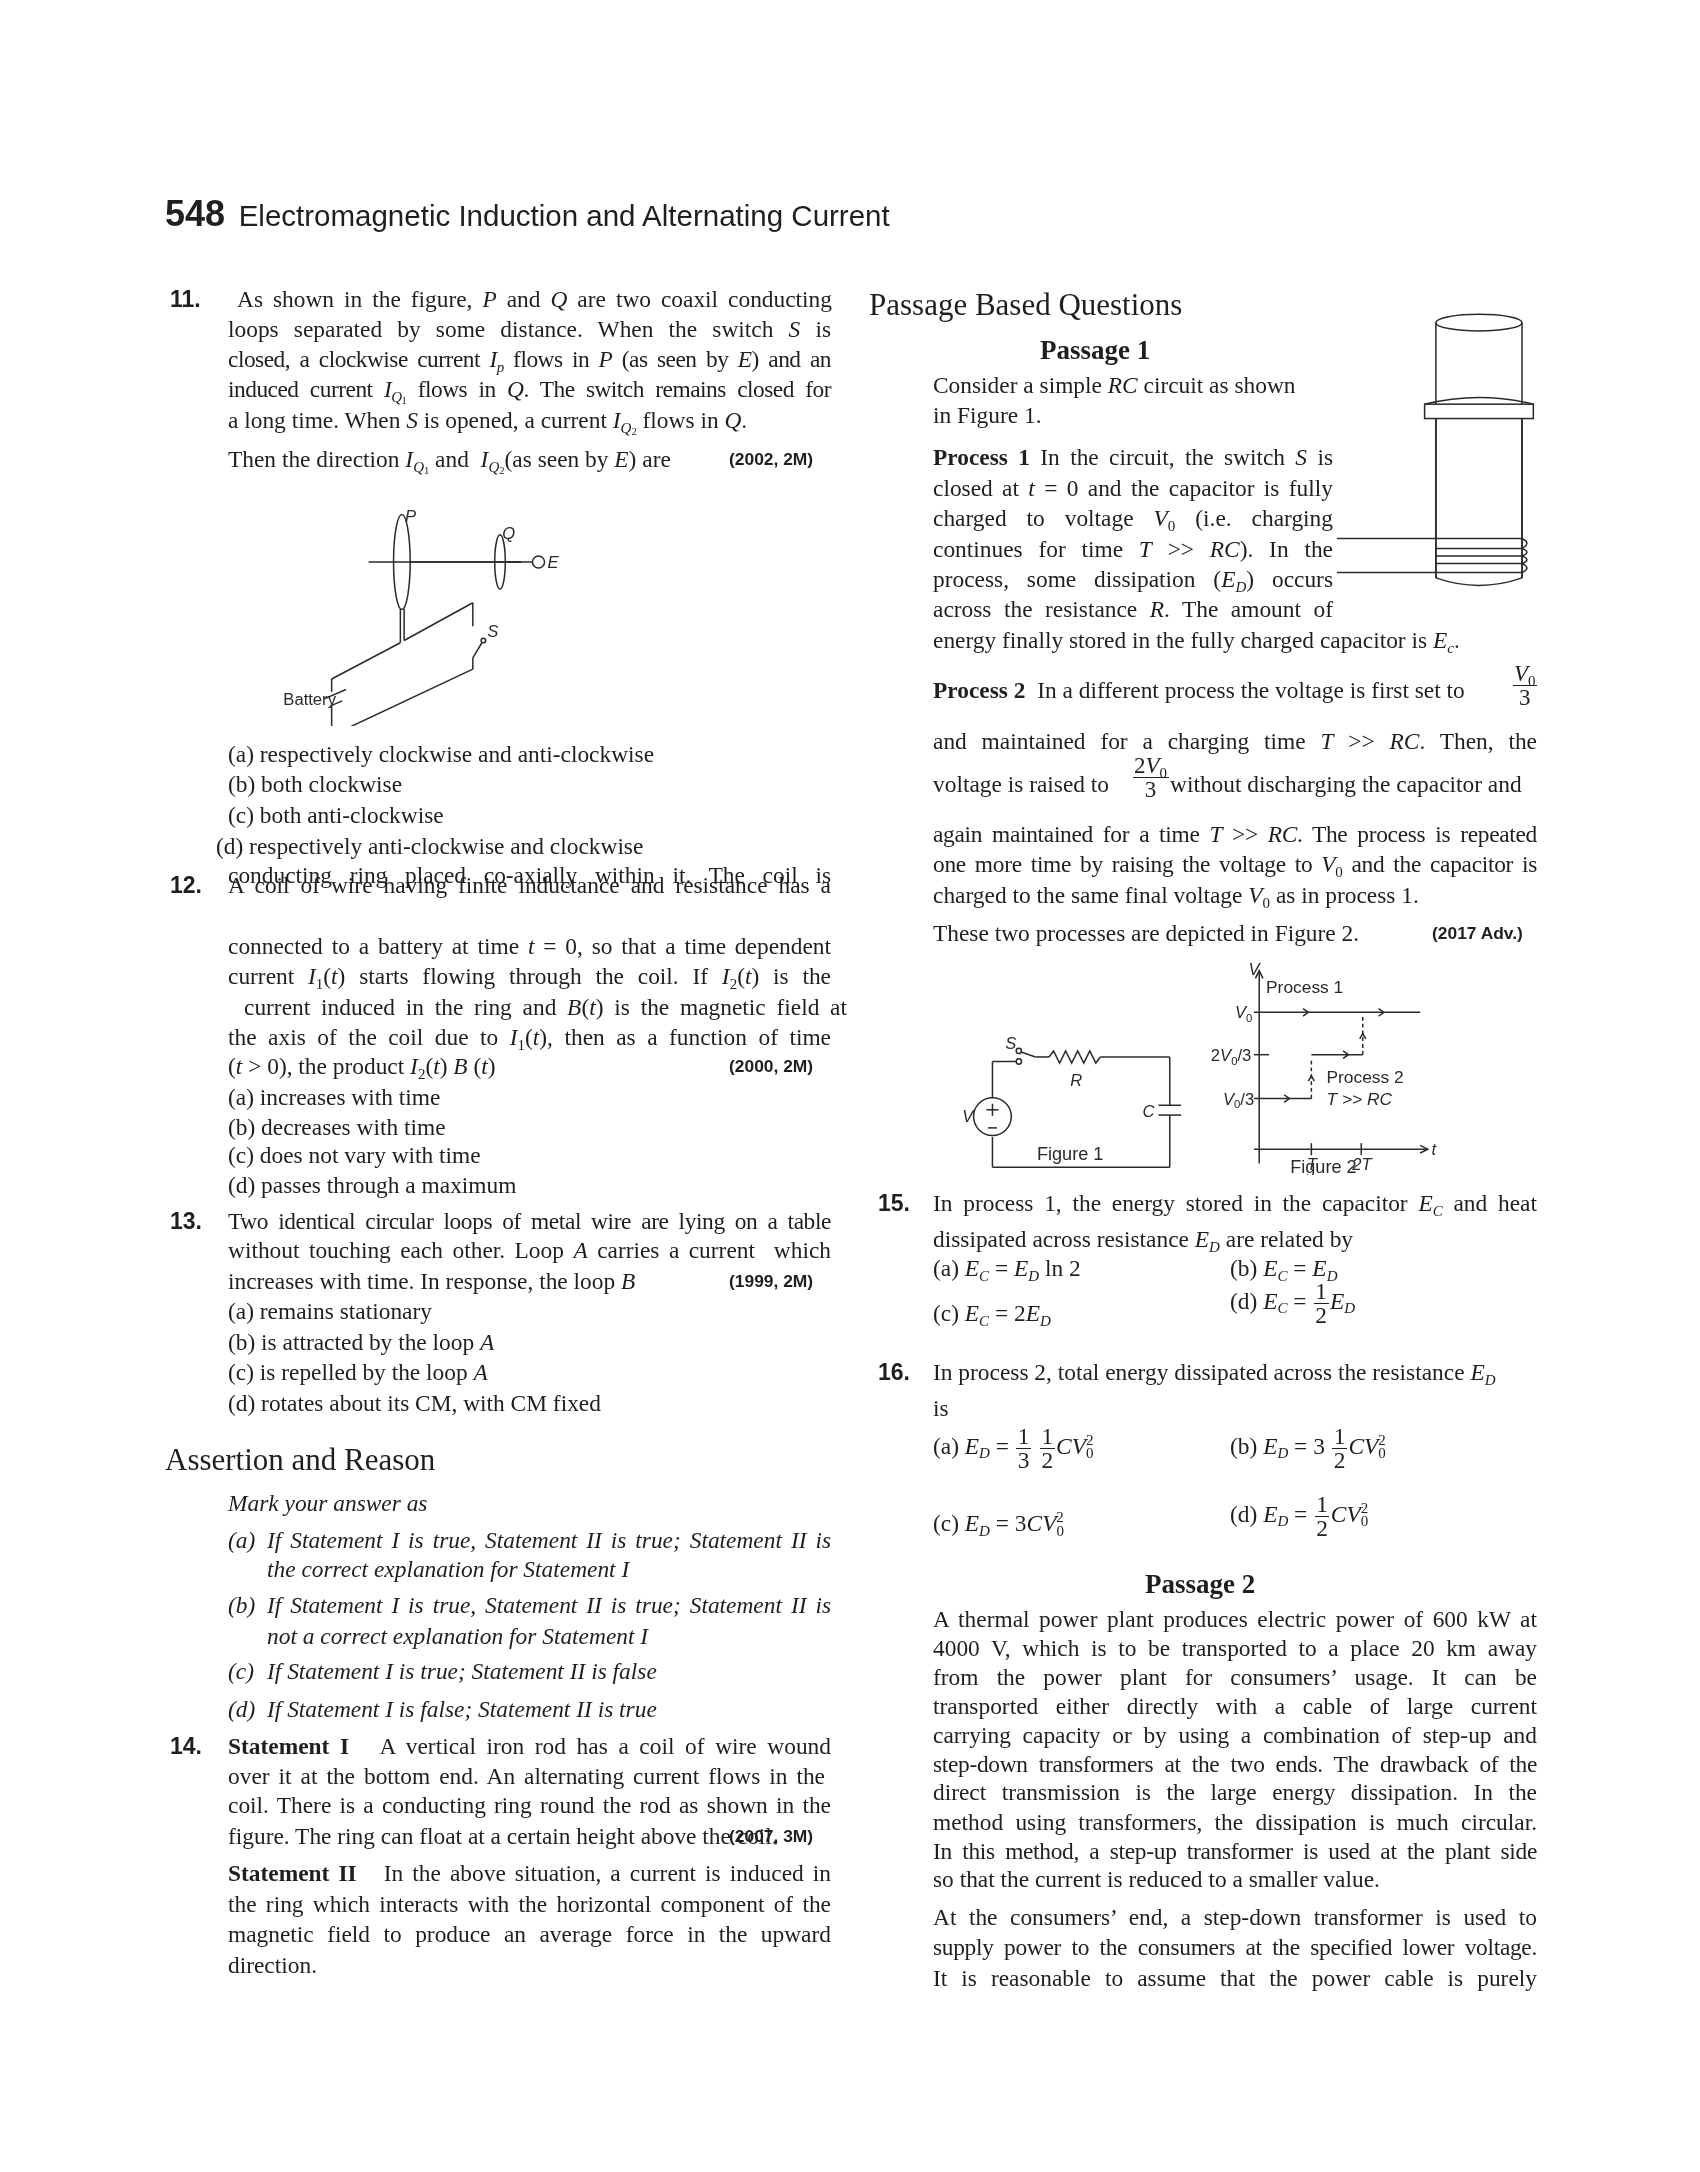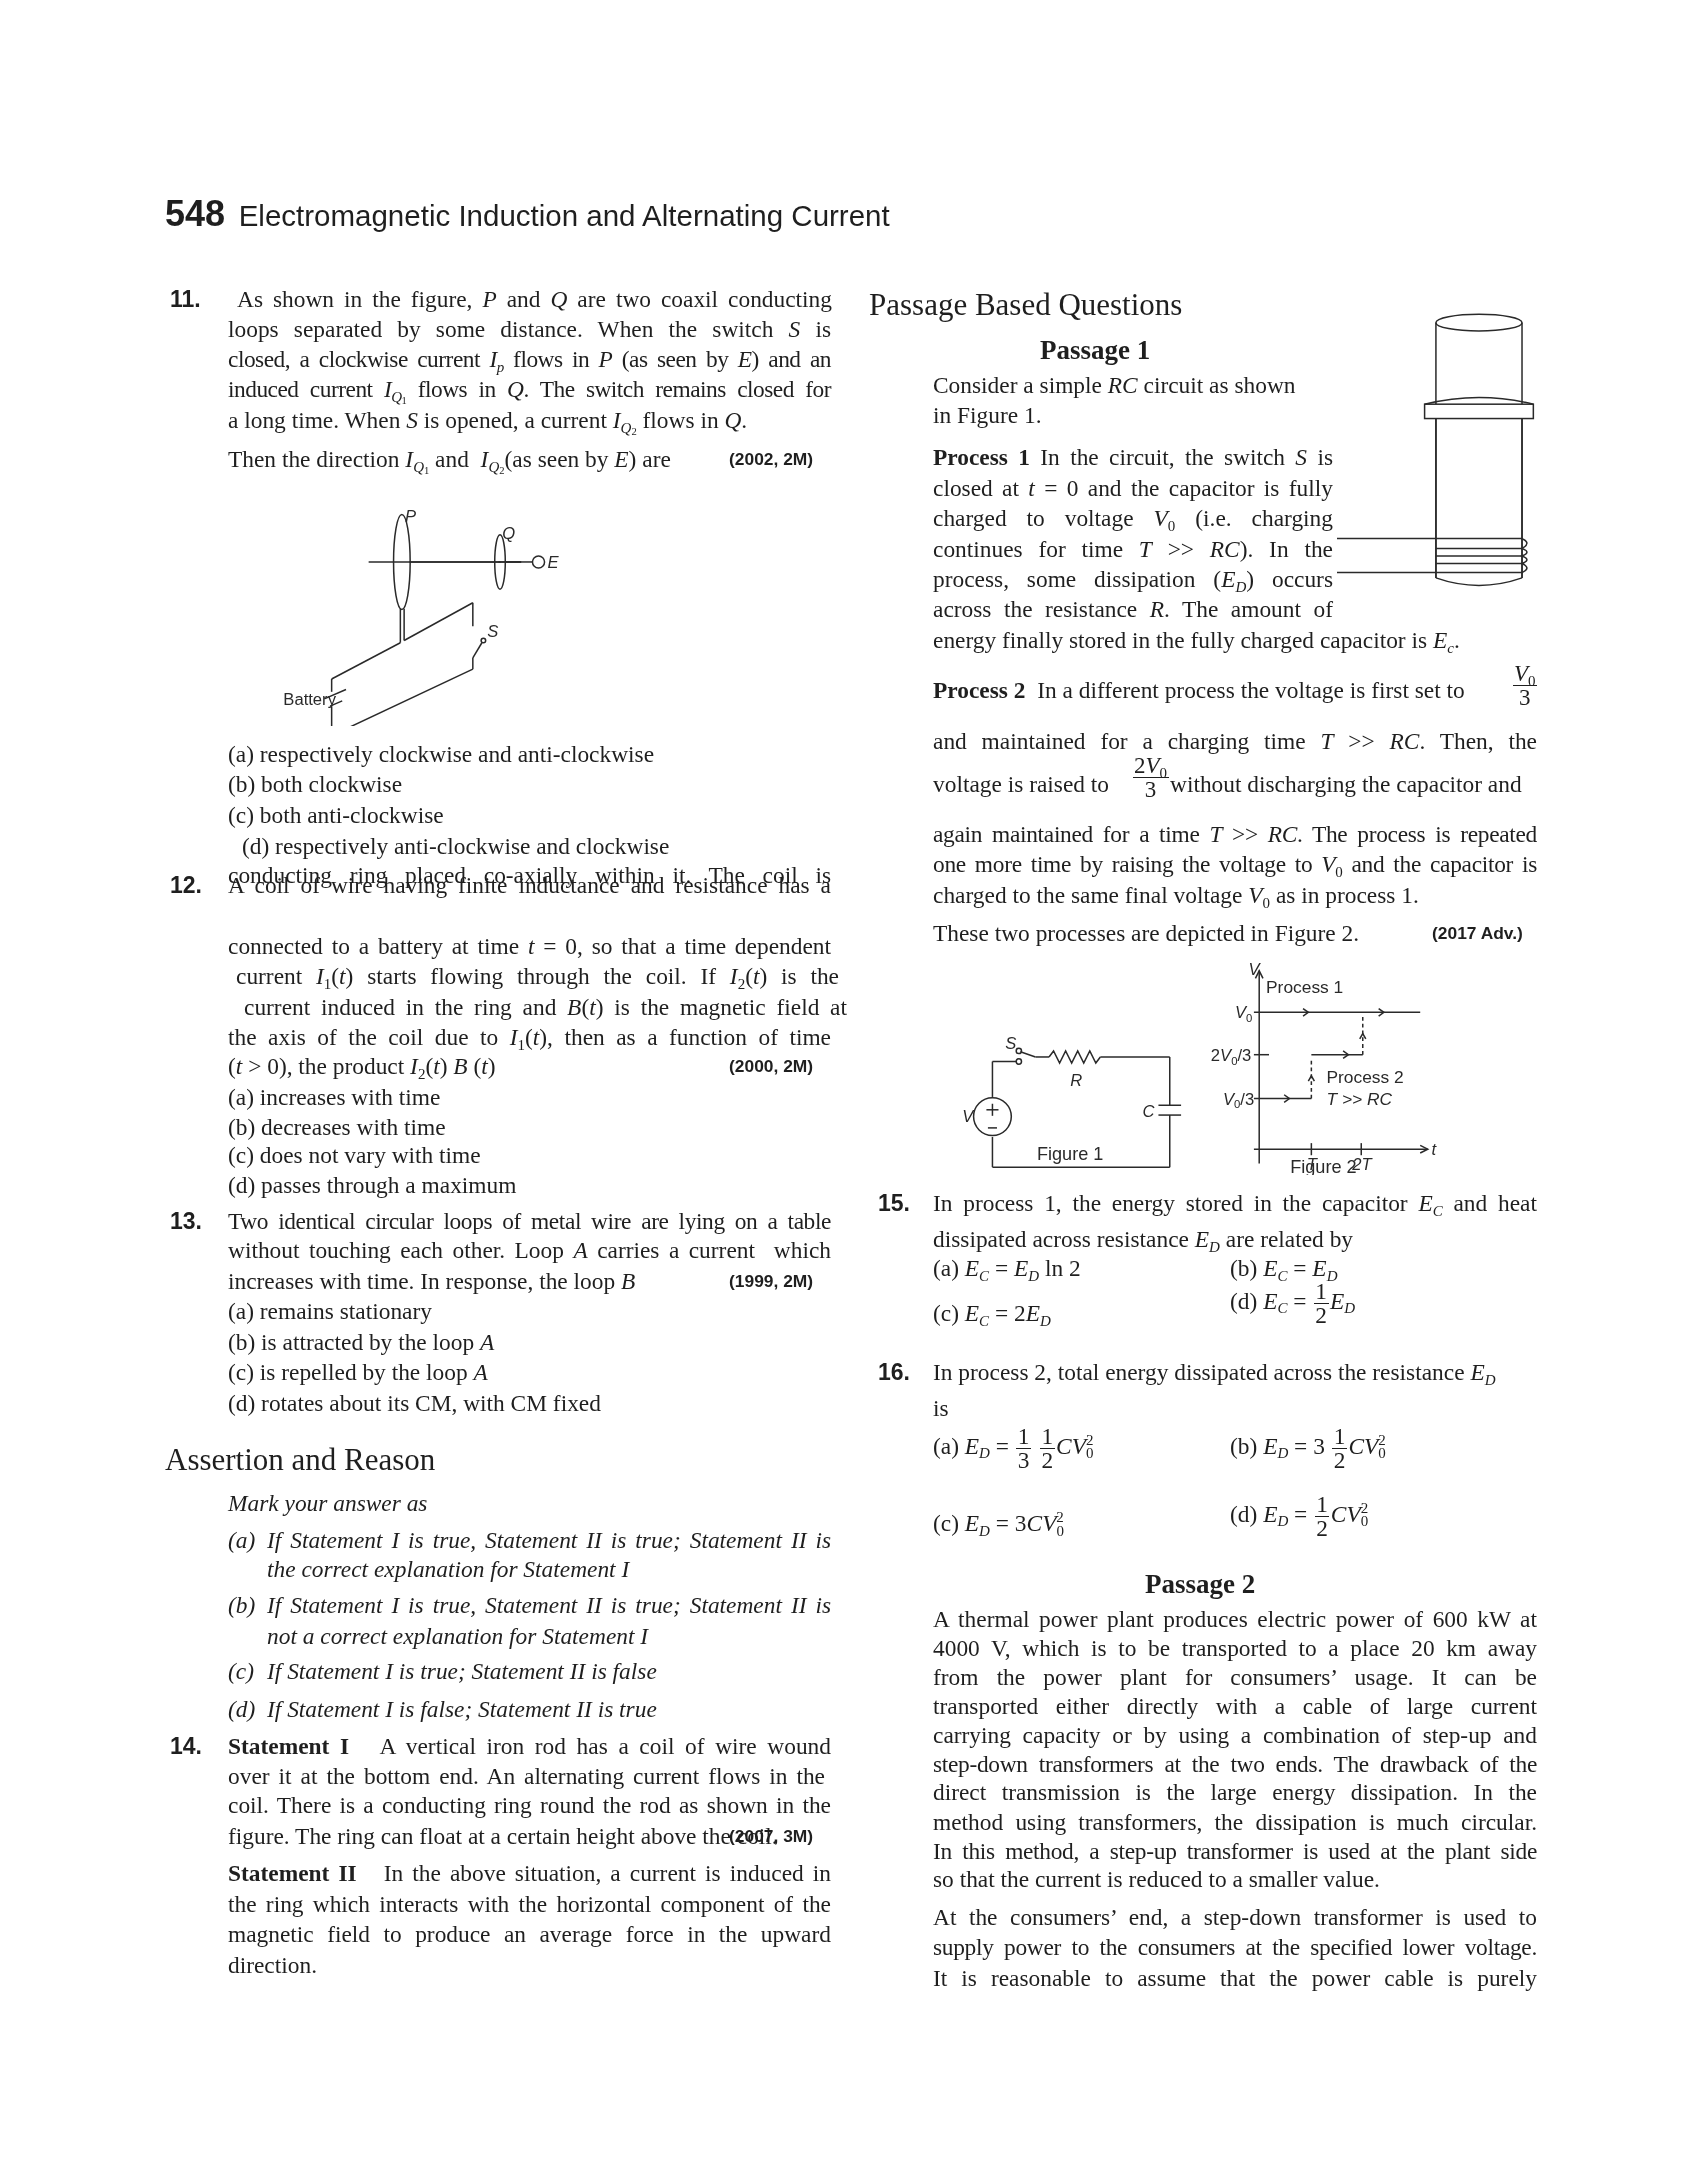--- a/index.html
+++ b/index.html
@@ -77,30 +77,30 @@
     <text x="176" y="50" font-size="22" class="italic-lab" font-style="italic">P</text>
     <text x="305" y="72" font-size="22" font-style="italic">Q</text>
     <text x="365" y="111" font-size="22" font-style="italic">E</text>
     <text x="285" y="202" font-size="22" font-style="italic">S</text>
     <text x="15" y="293" font-size="22">Battery</text>
   </svg>
 
   <div class="ln" style="left:228px; top:741px;">(a) respectively clockwise and anti-clockwise</div>
   <div class="ln" style="left:228px; top:771px;">(b) both clockwise</div>
   <div class="ln" style="left:228px; top:802px;">(c) both anti-clockwise</div>
-  <div class="ln" style="left:242px; top:833px;">(d) respectively anti-clockwise and  clockwise</div>
+  <div class="ln" style="left:216px; top:833px;">(d) respectively anti-clockwise and  clockwise</div>
 </div>
 
 <div>
   <span class="qnum" style="left:170px; top:872px;">12.</span>
   <div class="just" style="left:228px; top:872px; width:603px;">A coil of wire having finite inductance and resistance has a</div>
   <div class="just" style="left:228px; top:862px; width:603px;">conducting ring placed co-axially within it. The coil is</div>
   <div class="just" style="left:228px; top:933px; width:603px;">
     connected to a battery at time <i>t</i> = 0, so that a time dependent</div>
-  <div class="just" style="left:228px; top:963px; width:603px;margin-left:8px;">
+  <div class="just" style="left:228px; top:963px; width:603px;">
     current <i>I</i><sub>1</sub>(<i>t</i>) starts flowing through the coil. If <i>I</i><sub>2</sub>(<i>t</i>) is the</div>
   <div class="just" style="left:244px; top:994px; width:603px;">
     current induced in the ring and <i>B</i>(<i>t</i>) is the magnetic field at</div>
   <div class="just" style="left:228px; top:1024px; width:603px;">
     the axis of the coil due to <i>I</i><sub>1</sub>(<i>t</i>), then as a function of time</div>
   <div class="ln" style="left:228px; top:1053px;">
     (<i>t</i> &gt; 0), the product <i>I</i><sub>2</sub>(<i>t</i>) <i>B</i> (<i>t</i>)</div>
   <span class="tag" style="left:729px; top:1053px;">(2000, 2M)</span>
   <div class="ln" style="left:228px; top:1084px;">(a) increases with time</div>
   <div class="ln" style="left:228px; top:1114px;">(b) decreases with time</div>

